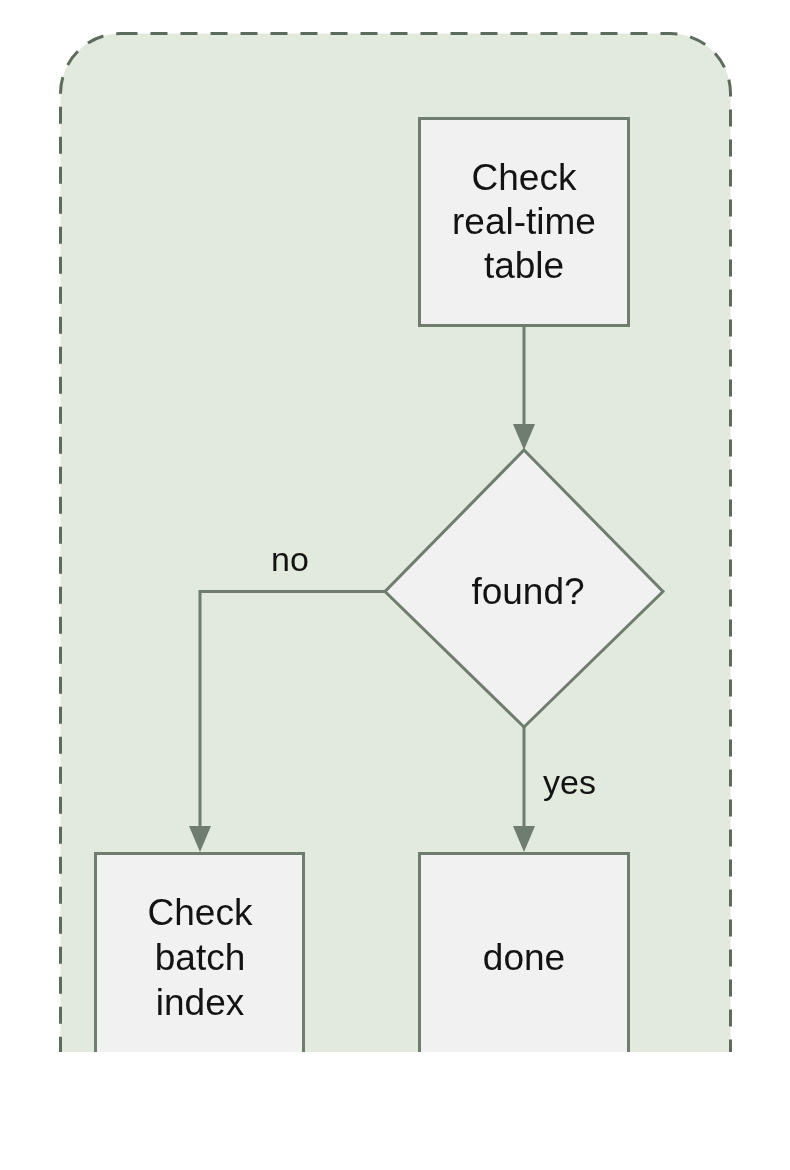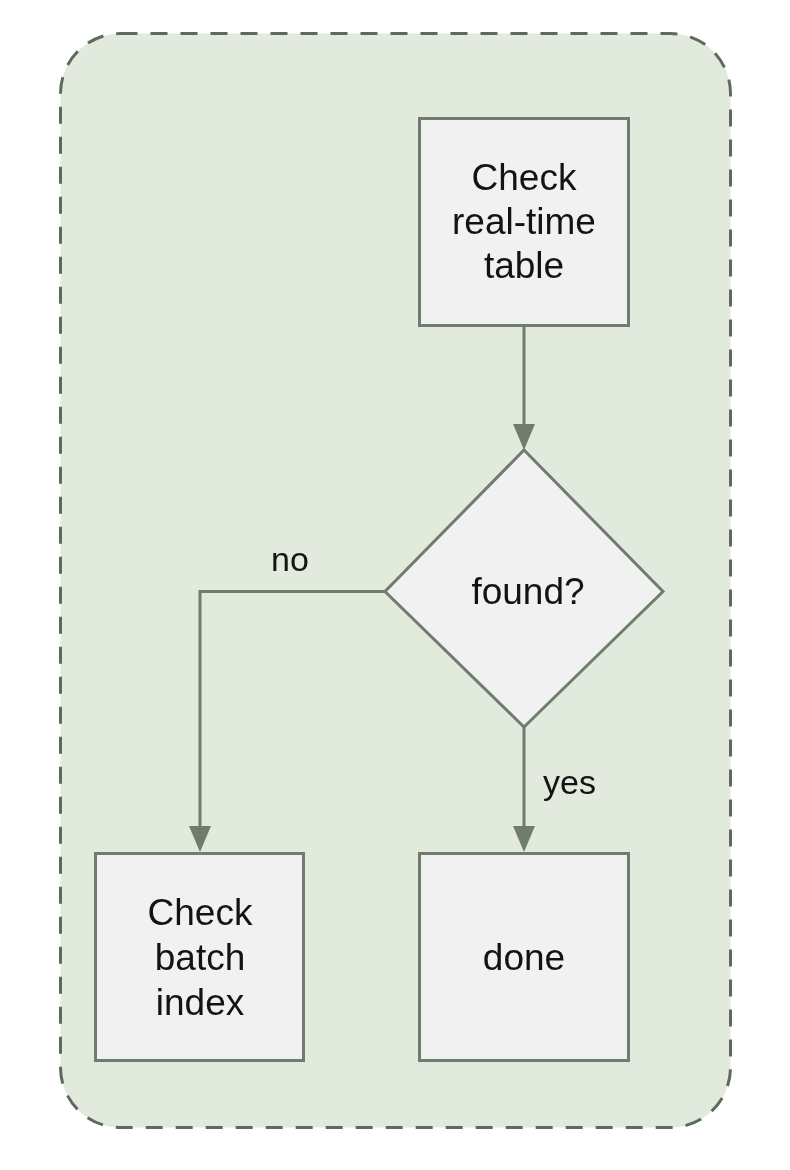--- a/index.html
+++ b/index.html
@@ -7,21 +7,21 @@
     margin: 0;
     padding: 0;
     background: #ffffff;
   }
   body {
     font-family: "Liberation Sans", sans-serif;
   }
   #canvas {
     position: relative;
     width: 790px;
-    height: 1170px;
+    height: 1052px;
     background: #ffffff;
     overflow: hidden;
   }
   #flow-svg {
     position: absolute;
     left: 0;
     top: 0;
     width: 790px;
     height: 1170px;
   }

